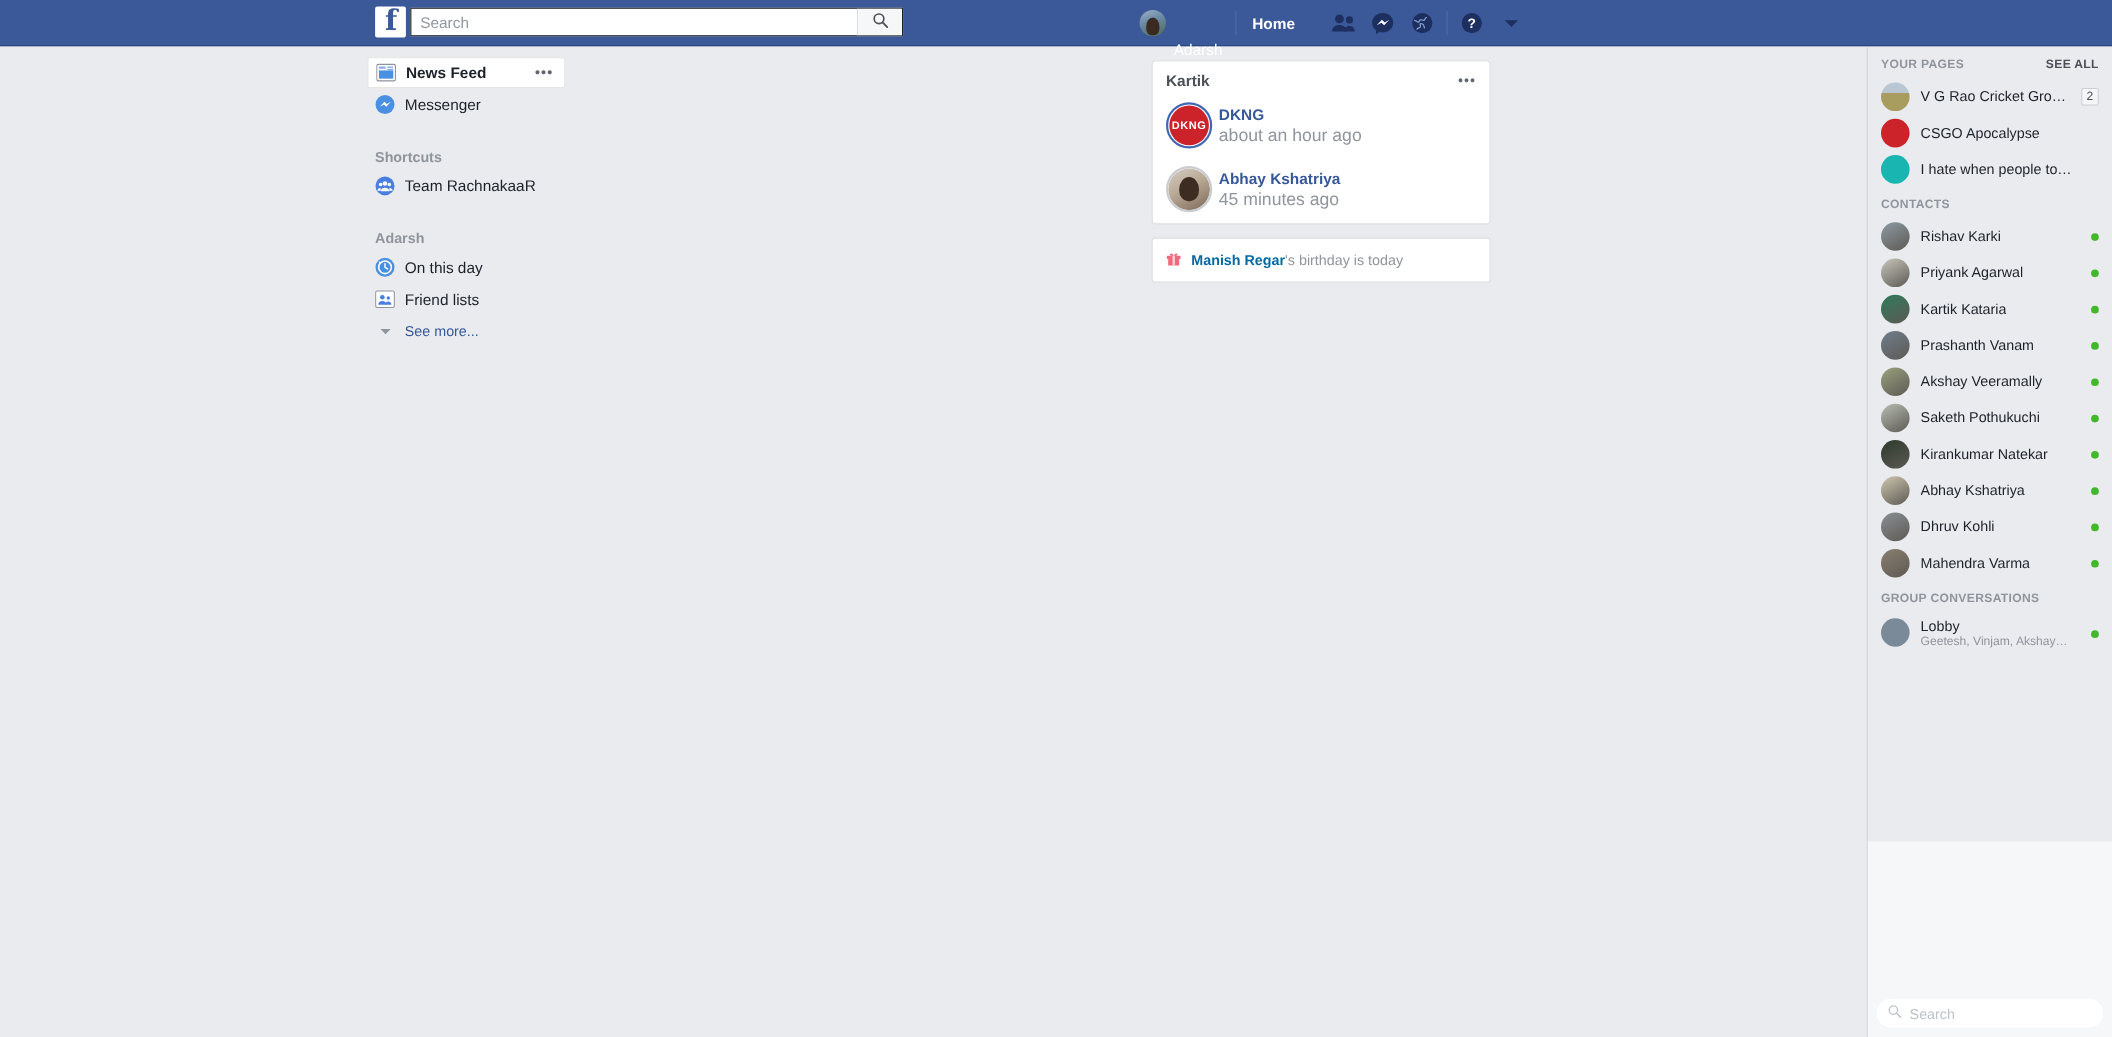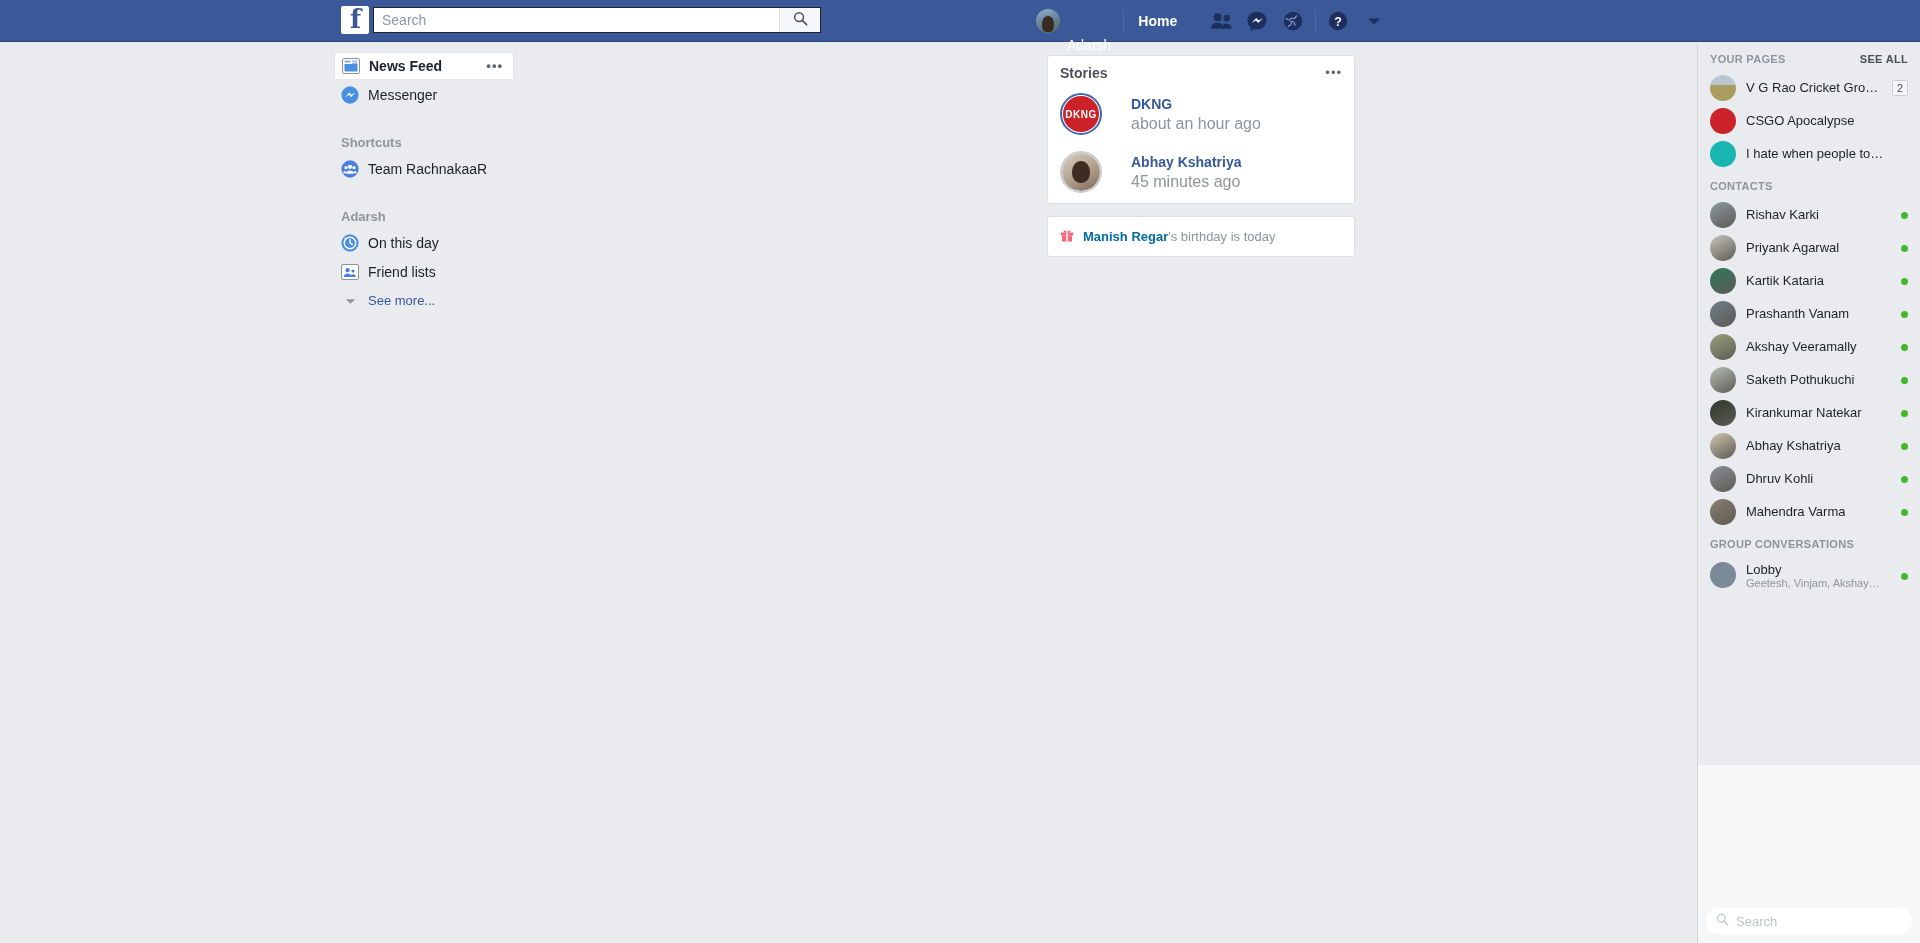--- a/index.html
+++ b/index.html
@@ -118,21 +118,21 @@
     background:#fff; border:1px solid #dddfe2; border-radius:3px;
     margin-bottom:12px;
   }
   .card-head {
     display:flex; align-items:center; justify-content:space-between;
     padding:9px 12px 6px 12px;
   }
   .card-title { font-size:14px; font-weight:bold; color:#4b4f56; }
   .card-dots { color:#606770; letter-spacing:1px; font-size:13px; cursor:pointer; line-height:8px; }
   .story-row {
-    display:flex; align-items:center; gap:29px;
+    display:flex; align-items:center; gap:6px;
     padding:6px 12px 10px 12px; cursor:pointer;
   }
   .story-av {
     width:42px; height:42px; border-radius:50%;
     border:2px solid #4267b2; flex:none;
     display:flex; align-items:center; justify-content:center;
     overflow:hidden; position:relative; background:#fff;
   }
   .story-av.seen { border-color:#c8ccd1; }
   .dkng {
@@ -348,21 +348,21 @@
         </svg>
     </span>
     <span class="ln-label ln-more">See more...</span>
   </div>
 </div>
 
 <div class="center">
 
   <div class="card">
     <div class="card-head">
-      <span class="card-title">Stories</span>
+      <span class="card-title">Kartik</span>
       <span class="card-dots">•••</span>
     </div>
 
     <div class="story-row">
       <span class="story-av">
         <span class="dkng">DKNG</span>
       </span>
       <span>
         <div class="story-name">DKNG</div>
         <div class="story-time">about an hour ago</div>

